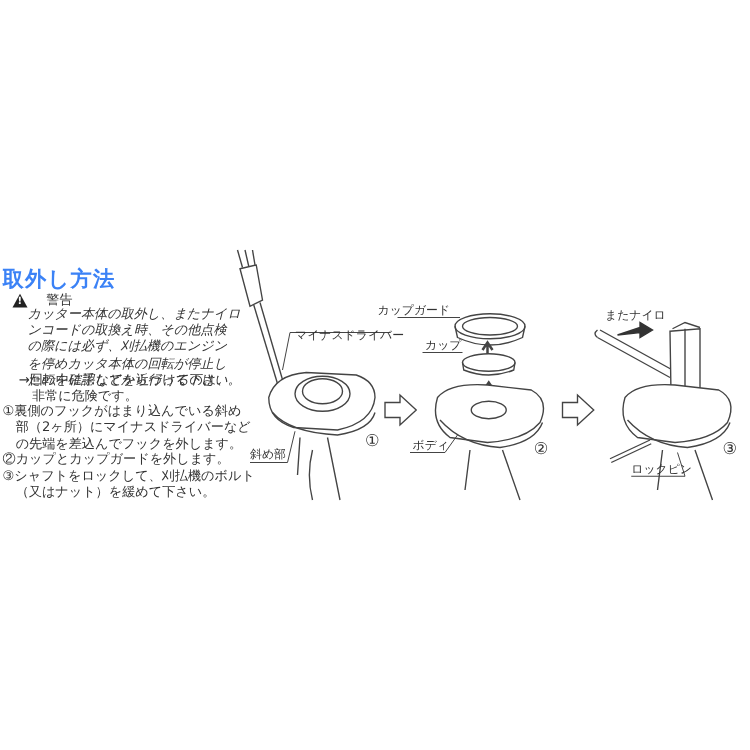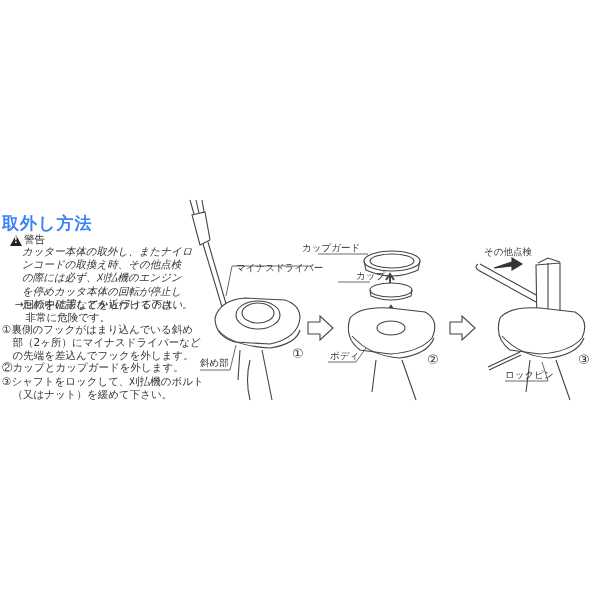--- a/index.html
+++ b/index.html
@@ -1,19 +1,19 @@
 <!DOCTYPE html>
 <html><head>
 <meta charset="utf-8">
 <style>
   html, body { margin:0; padding:0; background:#ffffff; }
   body { width:600px; height:600px; position:relative; overflow:hidden;
          font-family:"DejaVu Sans", sans-serif; color:#333; }
   .title { position:absolute; left:2px; top:212px; font-size:17px; font-weight:bold; color:#3b82f6; letter-spacing:1px; }
-  .warn { position:absolute; left:10px; top:233px; font-size:10.5px; color:#333; display:flex; align-items:center; gap:2px; }
+  .warn { position:absolute; left:10px; top:233px; font-size:10.5px; color:#333; display:flex; align-items:center; gap:15px; }
   .warn-tri { width:0; height:0; border-left:6px solid transparent; border-right:6px solid transparent; border-bottom:11px solid #222; position:relative; }
   .warn-tri::after { content:"!"; position:absolute; left:-2px; top:1px; color:#fff; font-size:8px; font-weight:bold; }
   .txt { position:absolute; font-size:10.5px; line-height:13.2px; color:#333; white-space:pre; }
   .lbl { position:absolute; font-size:9.5px; color:#333; white-space:nowrap; }
   .num { position:absolute; font-size:13px; color:#333; }
   svg.art { position:absolute; left:0; top:0; }
 </style>
 </head>
 <body>
 
@@ -108,19 +108,19 @@
     <line x1="505" y1="381" x2="548" y2="381" stroke-width="0.8"></line>
     <line x1="548" y1="381" x2="542" y2="362" stroke-width="0.8"></line>
   </g>
 </svg>
 
 <div class="lbl" style="left:236px;top:262px;">マイナスドライバー</div>
 <div class="lbl" style="left:200px;top:357px;">斜め部</div>
 <div class="num" style="left:292px;top:346px;">①</div>
 
 <div class="lbl" style="left:302px;top:242px;">カップガード</div>
-<div class="lbl" style="left:356px;top:270px;font-family:Liberation Serif, serif;">カップ</div>
+<div class="lbl" style="left:340px;top:270px;font-family:Liberation Serif, serif;">カップ</div>
 <div class="lbl" style="left:330px;top:350px;">ボディ</div>
 <div class="num" style="left:427px;top:352px;">②</div>
 
-<div class="lbl" style="left:484px;top:246px;">その他点検</div>
+<div class="lbl" style="left:484px;top:246px;">またナイロ</div>
 <div class="lbl" style="left:505px;top:369px;text-align:right;">ロックピン</div>
 <div class="num" style="left:578px;top:352px;">③</div>
 
 </body></html>

